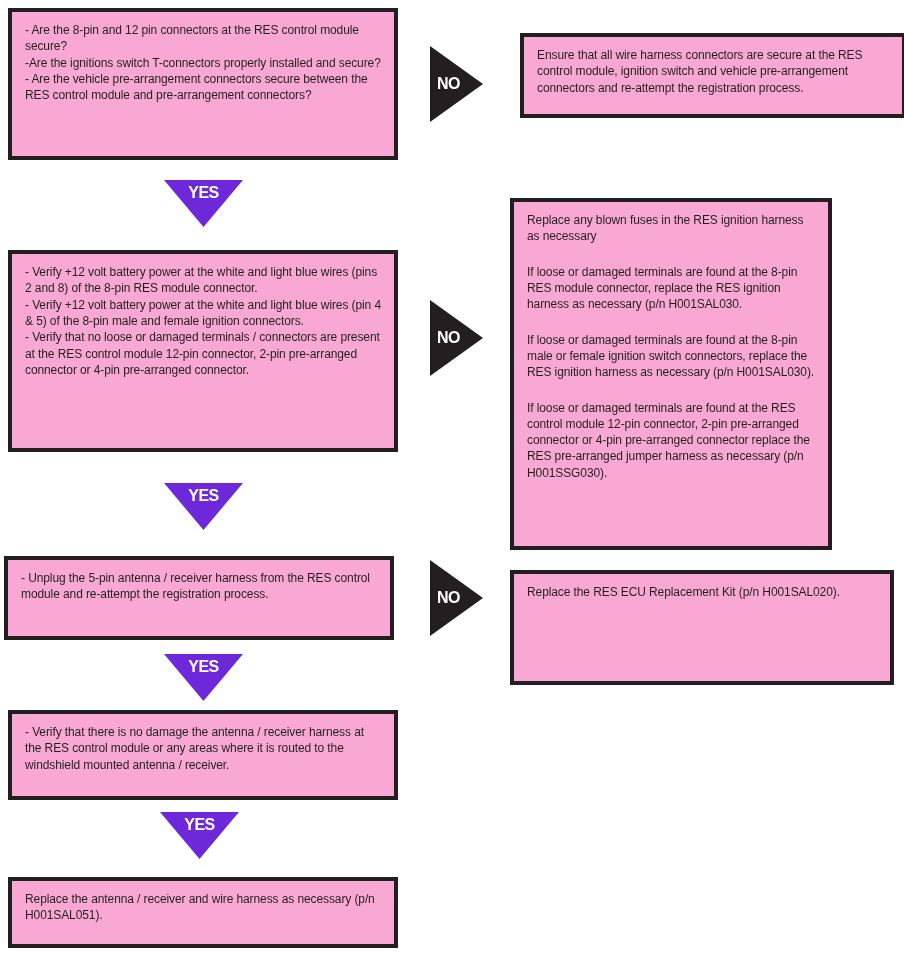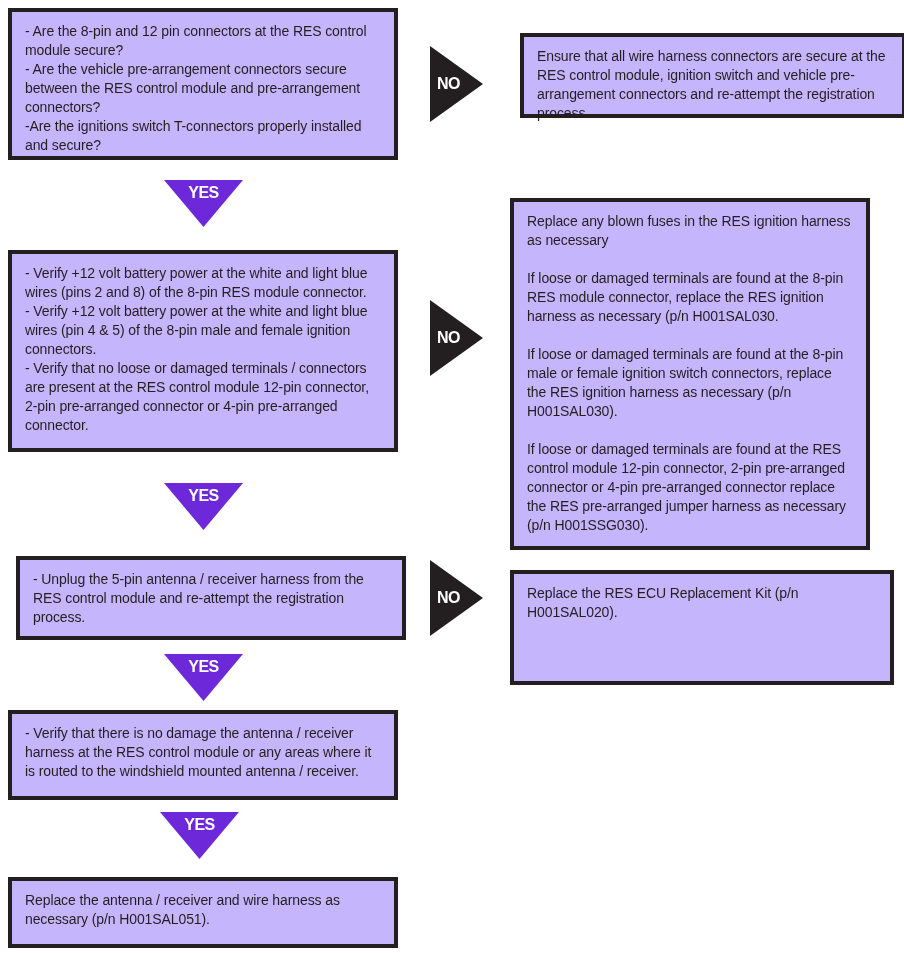--- a/index.html
+++ b/index.html
@@ -11,24 +11,24 @@
     position: relative;
     width: 904px;
     height: 953px;
     background: #ffffff;
     font-family: "Liberation Sans", sans-serif;
     color: #231f20;
   }
   .flow-box {
     position: absolute;
     border: 4px solid #231f20;
-    background: #c4b5fd;
+    background: #f9a8d4;
     box-sizing: border-box;
     padding: 10px 13px;
-    font-size: 14px;
+    font-size: 12px;
     line-height: 1.36;
     letter-spacing: -0.1px;
   }
   .flow-box .line { margin: 0; }
   .flow-box p { margin: 0 0 19px 0; }
   .flow-box p:last-child { margin-bottom: 16px; }
 
   .yes-arrow {
     position: absolute;
     width: 79px;
@@ -57,44 +57,44 @@
     color: #ffffff;
     font-weight: bold;
     font-size: 16px;
     letter-spacing: -0.5px;
   }
 
   
   #box-q-connectors   { left: 8px;   top: 8px;   width: 390px; height: 152px; }
   #box-ensure-secure  { left: 520px; top: 33px;  width: 386px; height: 85px; }
   #box-verify-power   { left: 8px;   top: 250px; width: 390px; height: 202px; }
-  #box-replace-fuses  { left: 510px; top: 198px; width: 360px; height: 352px; }
-  #box-unplug-antenna { left: 16px;   top: 556px; width: 390px; height: 84px; }
+  #box-replace-fuses  { left: 510px; top: 198px; width: 322px; height: 352px; }
+  #box-unplug-antenna { left: 4px;   top: 556px; width: 390px; height: 84px; }
   #box-replace-ecu    { left: 510px; top: 570px; width: 384px; height: 115px; }
   #box-verify-antenna { left: 8px;   top: 710px; width: 390px; height: 90px; }
   #box-replace-antenna{ left: 8px;   top: 877px; width: 390px; height: 71px; }
 
   #yes-arrow-1 { left: 164px; top: 180px; }
   #yes-arrow-2 { left: 164px; top: 483px; }
   #yes-arrow-3 { left: 164px; top: 654px; }
   #yes-arrow-4 { left: 160px; top: 812px; }
 
   #no-arrow-1 { left: 430px; top: 46px; }
   #no-arrow-2 { left: 430px; top: 300px; }
   #no-arrow-3 { left: 430px; top: 560px; }
 </style>
 </head>
 <body>
 
 <div class="canvas">
 
   <div class="flow-box" id="box-q-connectors">
     <div class="line">- Are the 8-pin and 12 pin connectors at the RES  control module secure?</div>
+    <div class="line">-Are the ignitions switch T-connectors properly installed and secure?</div>
     <div class="line">- Are the vehicle pre-arrangement connectors secure between the RES control module and pre-arrangement connectors?</div>
-    <div class="line">-Are the ignitions switch T-connectors properly installed and secure?</div>
   </div>
 
   <div class="no-arrow" id="no-arrow-1">
     <span class="arrow-label">NO</span>
   </div>
 
   <div class="flow-box" id="box-ensure-secure">
     <div class="line">Ensure that all wire harness connectors are secure at the RES control module, ignition switch and vehicle pre-arrangement connectors and re-attempt the registration process.</div>
   </div>
 

